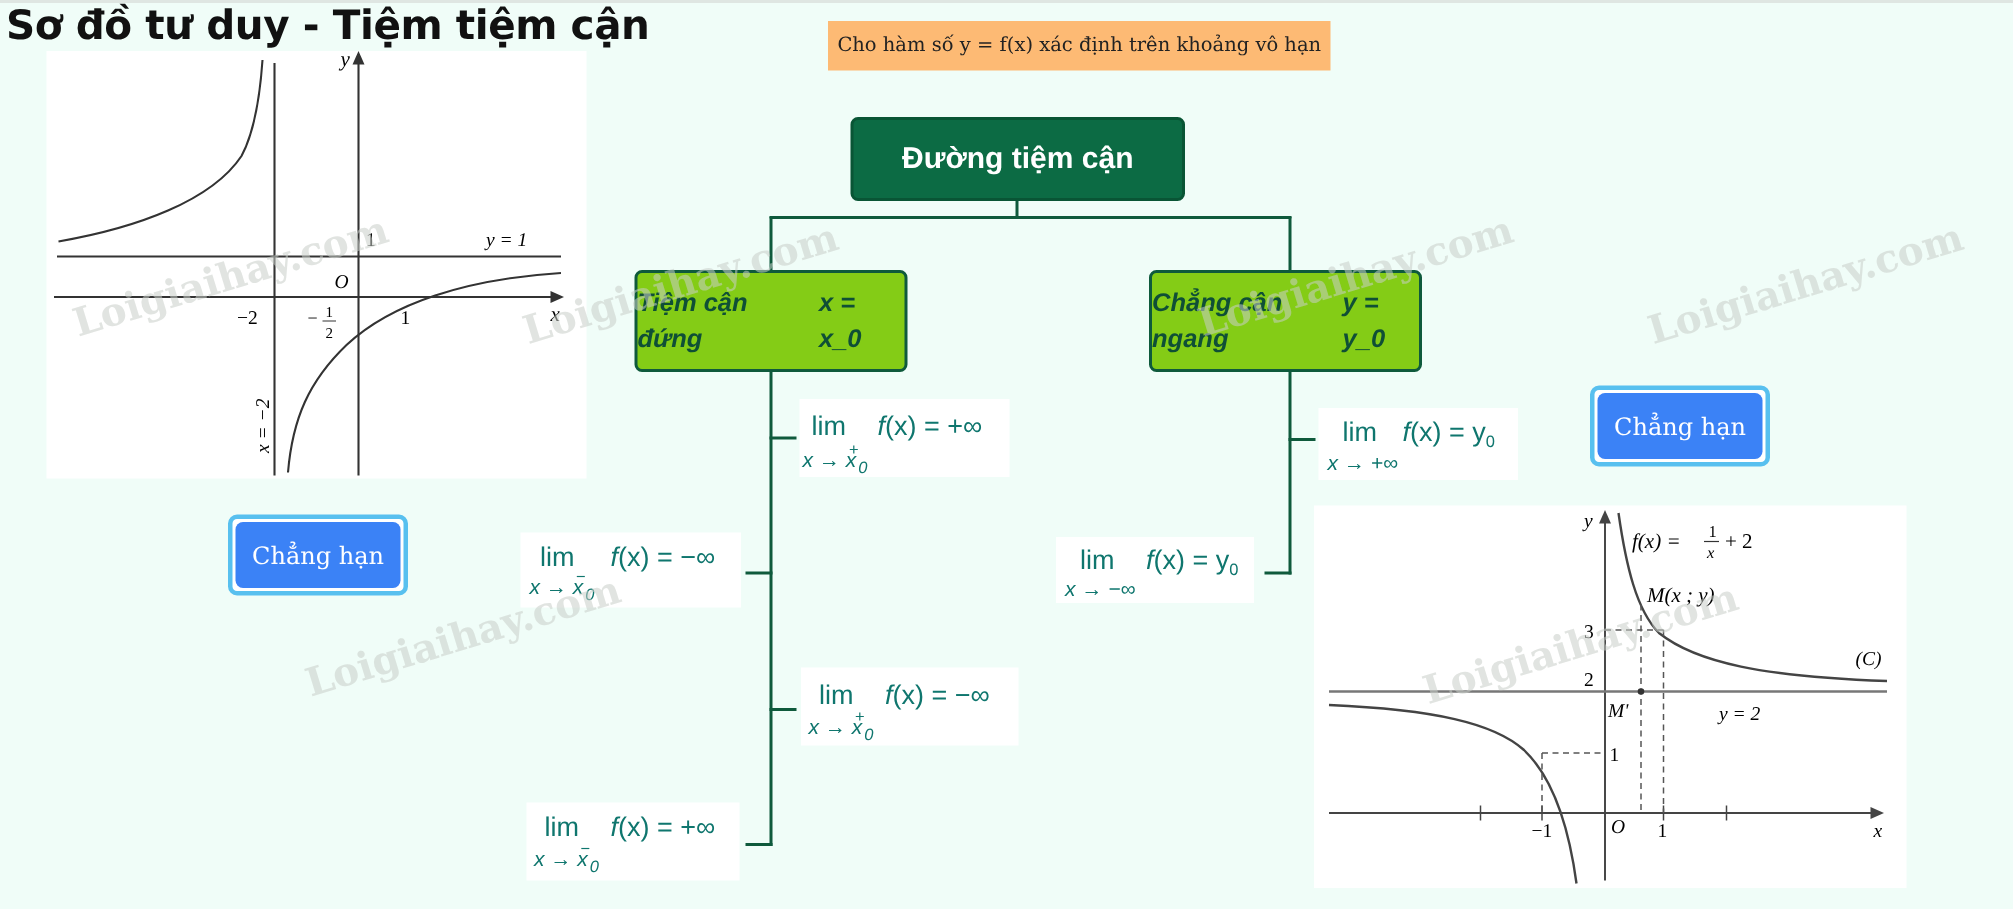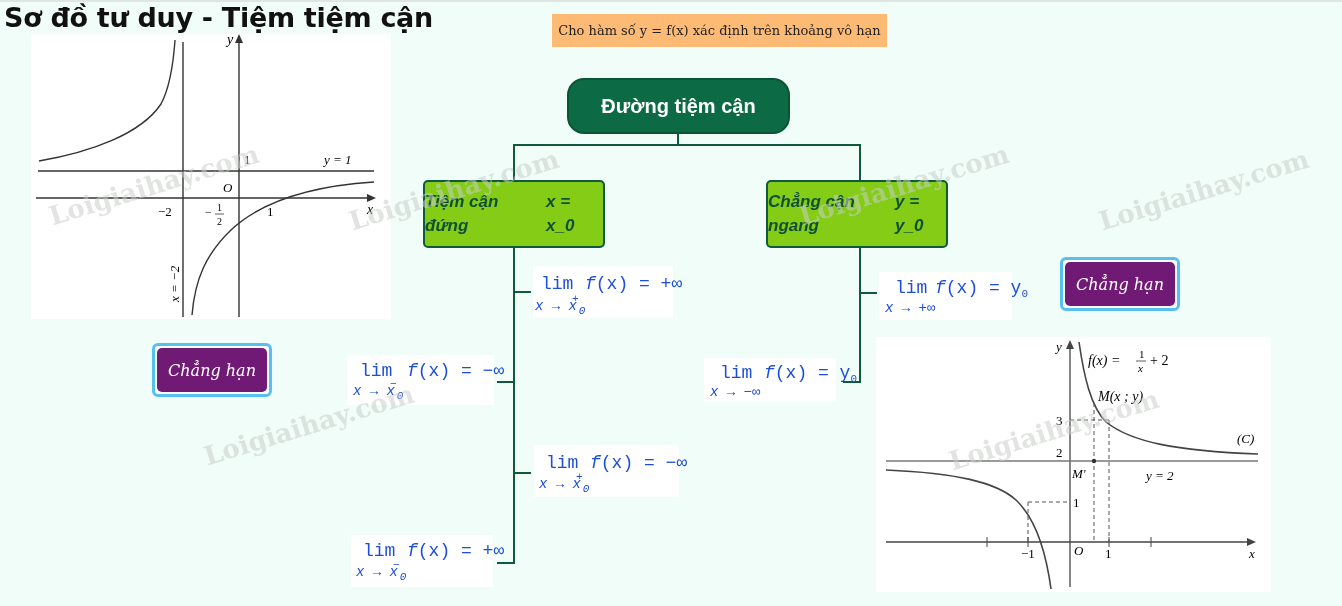--- a/index.html
+++ b/index.html
@@ -13,51 +13,51 @@
     font-weight:bold; font-size:27px; color:#111; letter-spacing:-0.3px; white-space:nowrap; z-index:5;
   }
   .note {
     position:absolute; left:523px; top:14px; width:335px; height:33px;
     background:#fdba74; border-radius:0; box-sizing:border-box;
     font-family:"DejaVu Serif", serif; font-size:13px; color:#222;
     display:flex; align-items:center; justify-content:center;margin-left:29px;
   }
   .root {
     position:absolute; left:567px; top:78px; width:223px; height:56px;
-    background:#0c6b44; border:2px solid #095535; border-radius:17px; box-sizing:border-box;
+    background:#0c6b44; border:2px solid #095535; border-radius:5px; box-sizing:border-box;
     color:#fff; font-weight:bold; font-size:20px;
     display:flex; align-items:center; justify-content:center;
   }
   .branch {
     position:absolute; width:182px; height:68px; background:#84cc16;
     border:2px solid #0f5a3c; border-radius:5px; box-sizing:border-box;
     color:#0f4f36; font-weight:bold; font-style:italic; font-size:17px;
     display:flex; align-items:center; justify-content:center; line-height:24px;
   }
   .b-left { left:423px; top:180px; }
   .b-right { left:766px; top:180px; }
   .conn { position:absolute; background:#0f5a3c; }
   .formula {
-    position:absolute; background:#fff; font-family:Liberation Mono, monospace; color:#1d4ed8;
+    position:absolute; background:#fff; font-family:Liberation Sans, sans-serif; color:#0f766e;
     box-sizing:border-box;
   }
   .formula .lim { position:absolute; font-size:18px; }
   .formula .sub { position:absolute; font-size:14px; font-style:italic; white-space:nowrap; }
   .formula .expr { position:absolute; font-size:18px; white-space:nowrap; }
   .formula .expr i { font-style:italic; }
   .sup { font-size:11px; position:relative; top:-8px; margin-left:-5px; }
   .sub0 { font-size:11px; position:relative; top:4px; }
   .btn {
     position:absolute; width:120px; height:54px; box-sizing:border-box;
     border:3px solid #58c0ef; border-radius:6px; background:#fff; padding:2px;
   }
   .btn-inner {
-    width:100%; height:100%; background:#701a75; border-radius:5px;
+    width:100%; height:100%; background:#3b82f6; border-radius:5px;
     color:#fff; font-family:"DejaVu Serif", serif; font-size:16px;
-    display:flex; align-items:center; justify-content:center;font-style:italic;
+    display:flex; align-items:center; justify-content:center;
   }
   .graph { position:absolute; background:#fff; }
   .wm {
     position:absolute; font-family:"DejaVu Serif", serif; font-weight:bold; font-size:26px;
     color:rgba(200,205,200,0.55); transform:rotate(-17deg); white-space:nowrap; pointer-events:none; z-index:6;
   }
   svg text { font-family:"Liberation Serif", serif; }
 </style>
 </head>
 <body>

